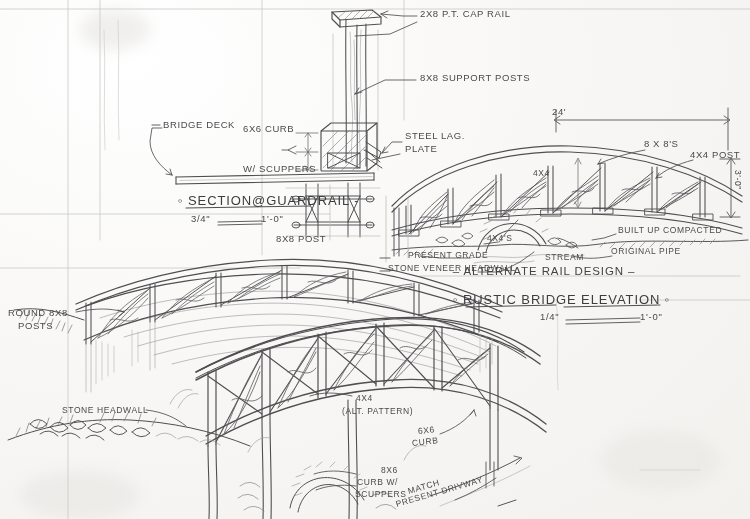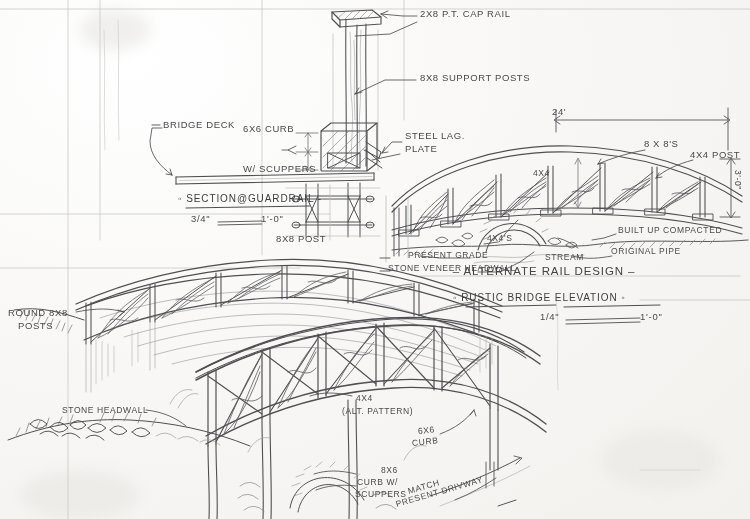--- a/index.html
+++ b/index.html
@@ -14,21 +14,21 @@
     position:absolute;
     font-family:"Liberation Sans", sans-serif;
     color:#4a4a4c;
     white-space:nowrap;
     letter-spacing:.6px;
     transform-origin:left center;
     -webkit-font-smoothing:antialiased;
   }
   .l9{font-size:8.5px;}
   .l10{font-size:9.5px;}
-  .ttl{font-size:10px;letter-spacing:.9px;color:#3d3d40;}
+  .ttl{font-size:13px;letter-spacing:.9px;color:#3d3d40;}
   .ttl2{font-size:11.5px;letter-spacing:.9px;color:#434346;}
   .sc{font-size:9.5px;letter-spacing:.7px;}
   .rot{writing-mode:vertical-rl;}
   
   .smudge{position:absolute;border-radius:50%;filter:blur(7px);opacity:.30;background:#cfcdc8;}
 </style>
 </head>
 <body>
 
 <div id="sheet">

